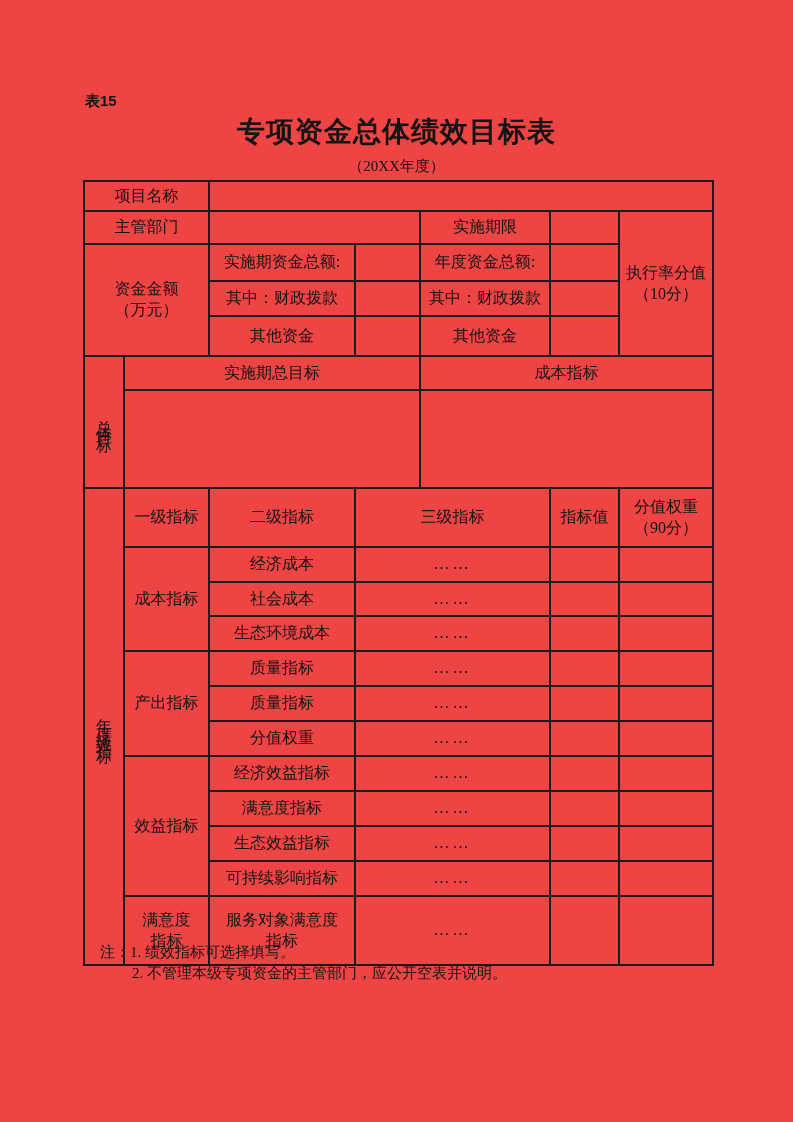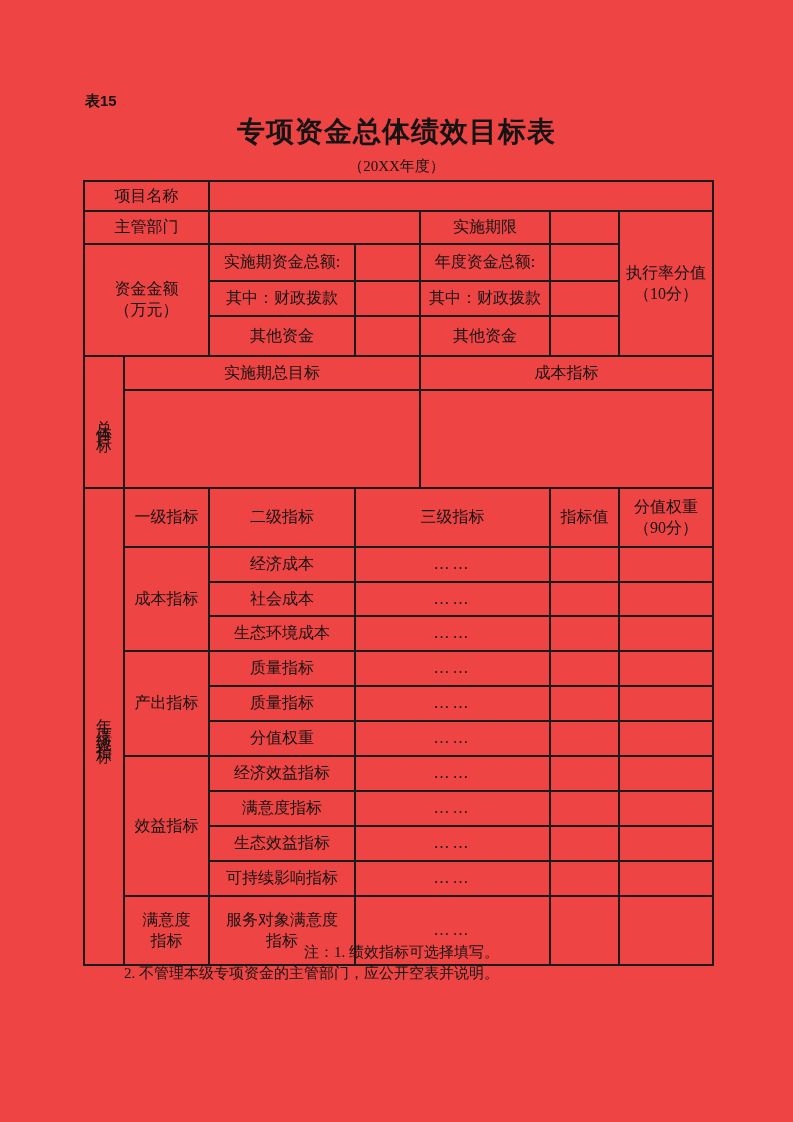--- a/index.html
+++ b/index.html
@@ -44,22 +44,22 @@
   td.dots { text-align: left; padding-left: 5px; letter-spacing: 3px; }
   .vtext {
     writing-mode: vertical-rl; text-orientation: upright;
     letter-spacing: 6px; line-height: 1;
     display: inline-block;
   }
   .wrap54  { display: inline-block; width: 54px;  line-height: 1.35; }
   .wrap120 { display: inline-block; width: 120px; line-height: 1.35; }
 
   .notes {
-    position: absolute; left: 92px; top: 942px;
-    font-size: 15px; line-height: 21px; text-align: right;
+    position: absolute; left: 100px; top: 942px;
+    font-size: 15px; line-height: 21px;
   }
   .notes .note-2 { padding-left: 32px; }
 </style>
 </head>
 <body>
 
 <div class="sheet">
 
   <div class="table-no">表15</div>
   <div class="doc-title">专项资金总体绩效目标表</div>

